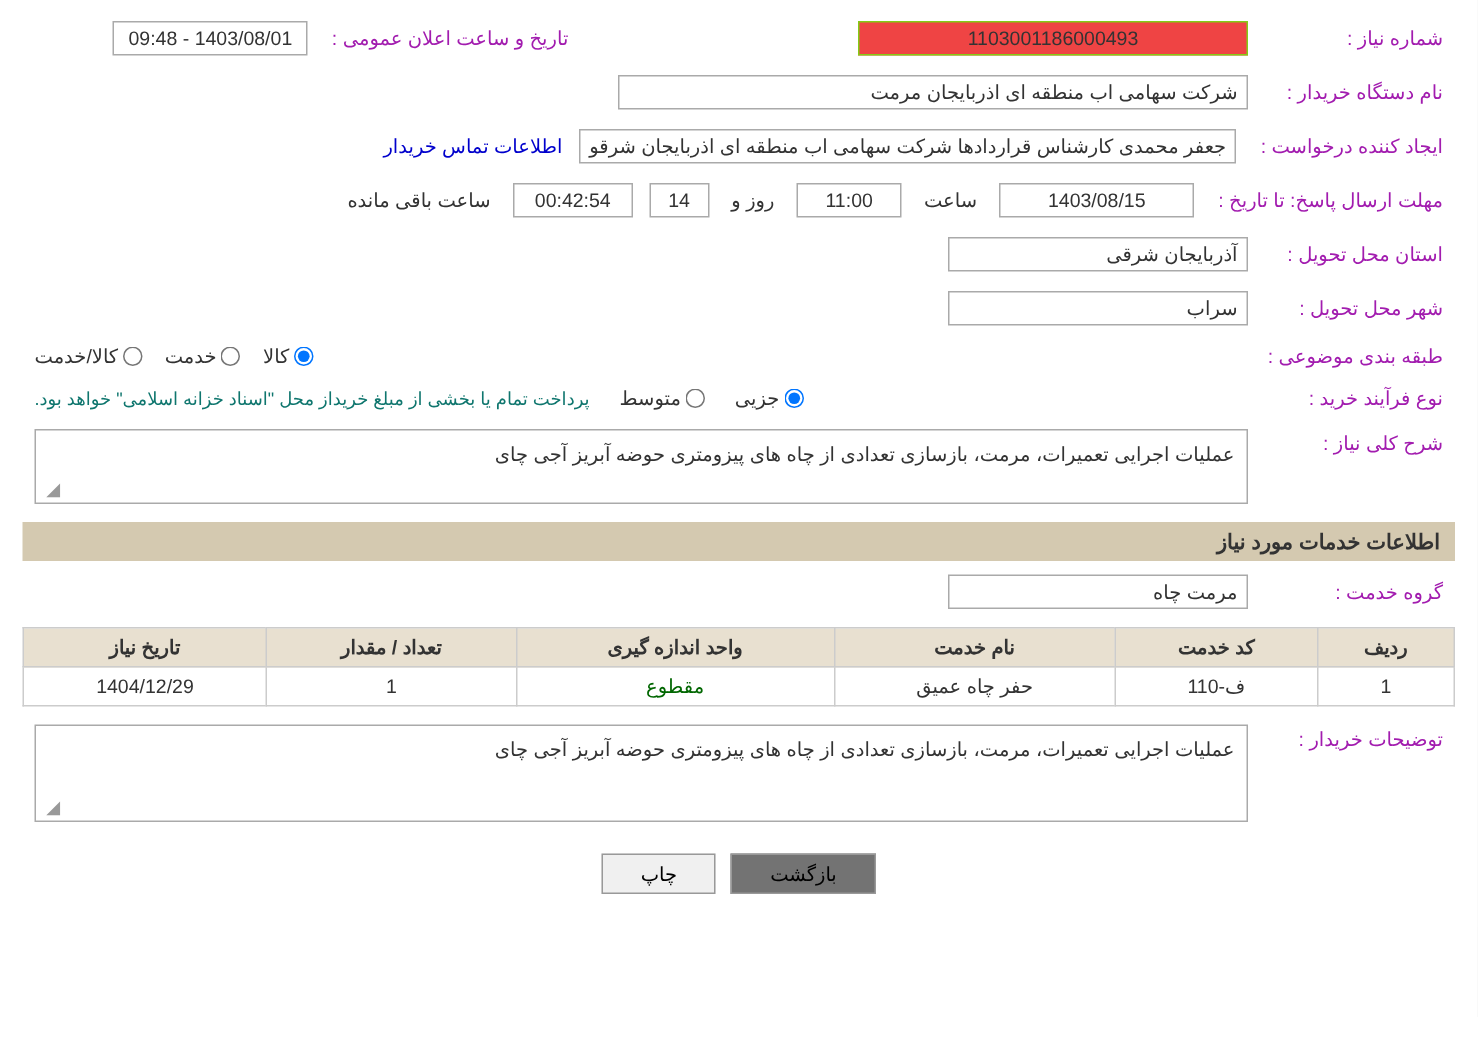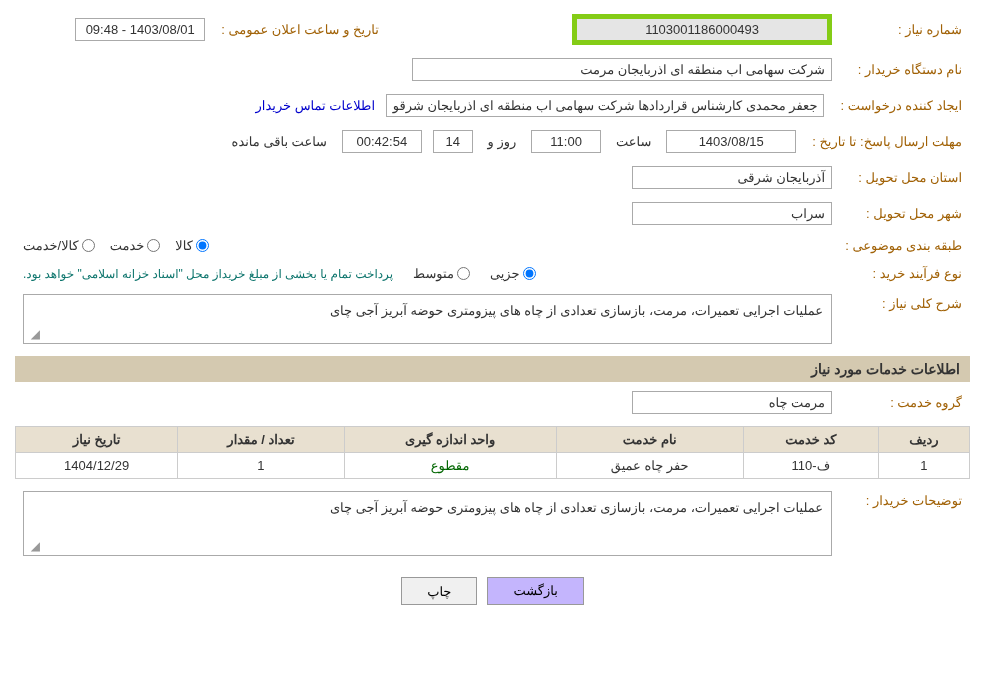--- a/index.html
+++ b/index.html
@@ -46,42 +46,42 @@
       margin-bottom: 5px;
     }
 
     .info-table td {
       padding: 4px 8px;
       vertical-align: middle;
     }
 
     .label-cell {
       text-align: right;
-      color: #a16207;
+      color: #a21caf;
       font-weight: normal;
       white-space: nowrap;
       width: 130px;
     }
 
     .value-cell {
       text-align: right;
     }
 
     .input-box {
       border: 1px solid #aaa;
       padding: 3px 6px;
       background: #fff;
       display: inline-block;
       min-width: 200px;
     }
 
     .input-box-id {
-      border: 5px solid #84cc16;
+      border: 1px solid #84cc16;
       padding: 3px 6px;
-      background: #e5e5e5;
+      background: #ef4444;
       display: inline-block;
       min-width: 260px;
       text-align: center;
       margin-left: 43px;
     }
 
     .date-input {
       border: 1px solid #aaa;
       padding: 3px 6px;
       background: #fff;
@@ -193,22 +193,21 @@
       cursor: pointer;
       border: 1px solid #999;
       font-family: Tahoma, Arial, sans-serif;
     }
 
     .btn-print {
       background: #f0f0f0;
     }
 
     .btn-back {
-      background: #c4b5fd;
-      font-family: Liberation Serif, serif;
+      background: #737373;
     }
 
     .inline-label {
       margin: 0 4px;
     }
 
     .buyer-desc-box {
       border: 1px solid #aaa;
       padding: 8px;
       background: #fff;

